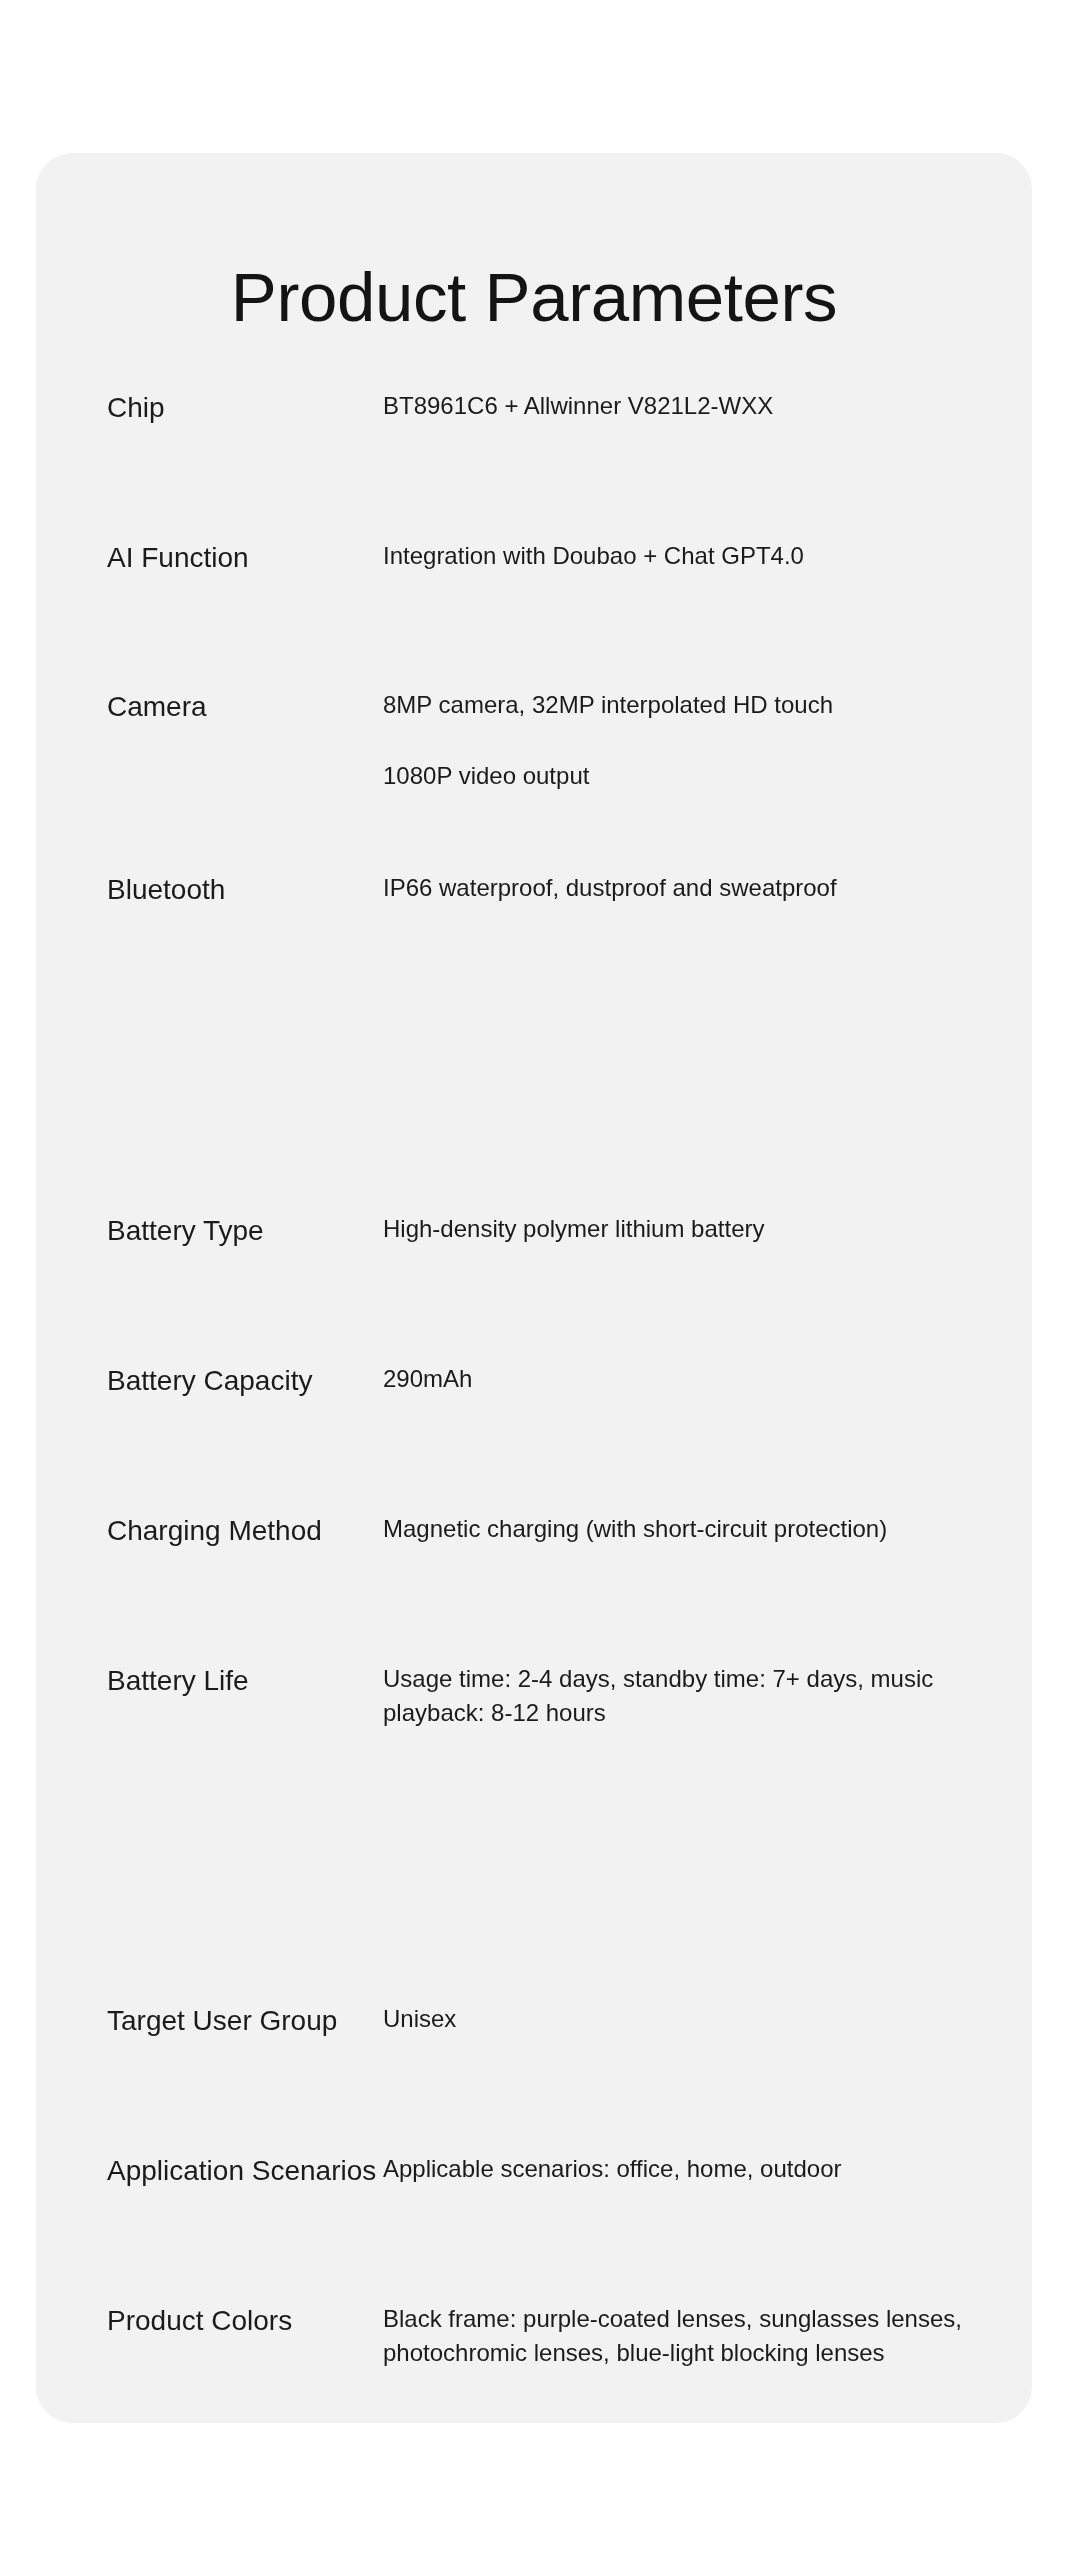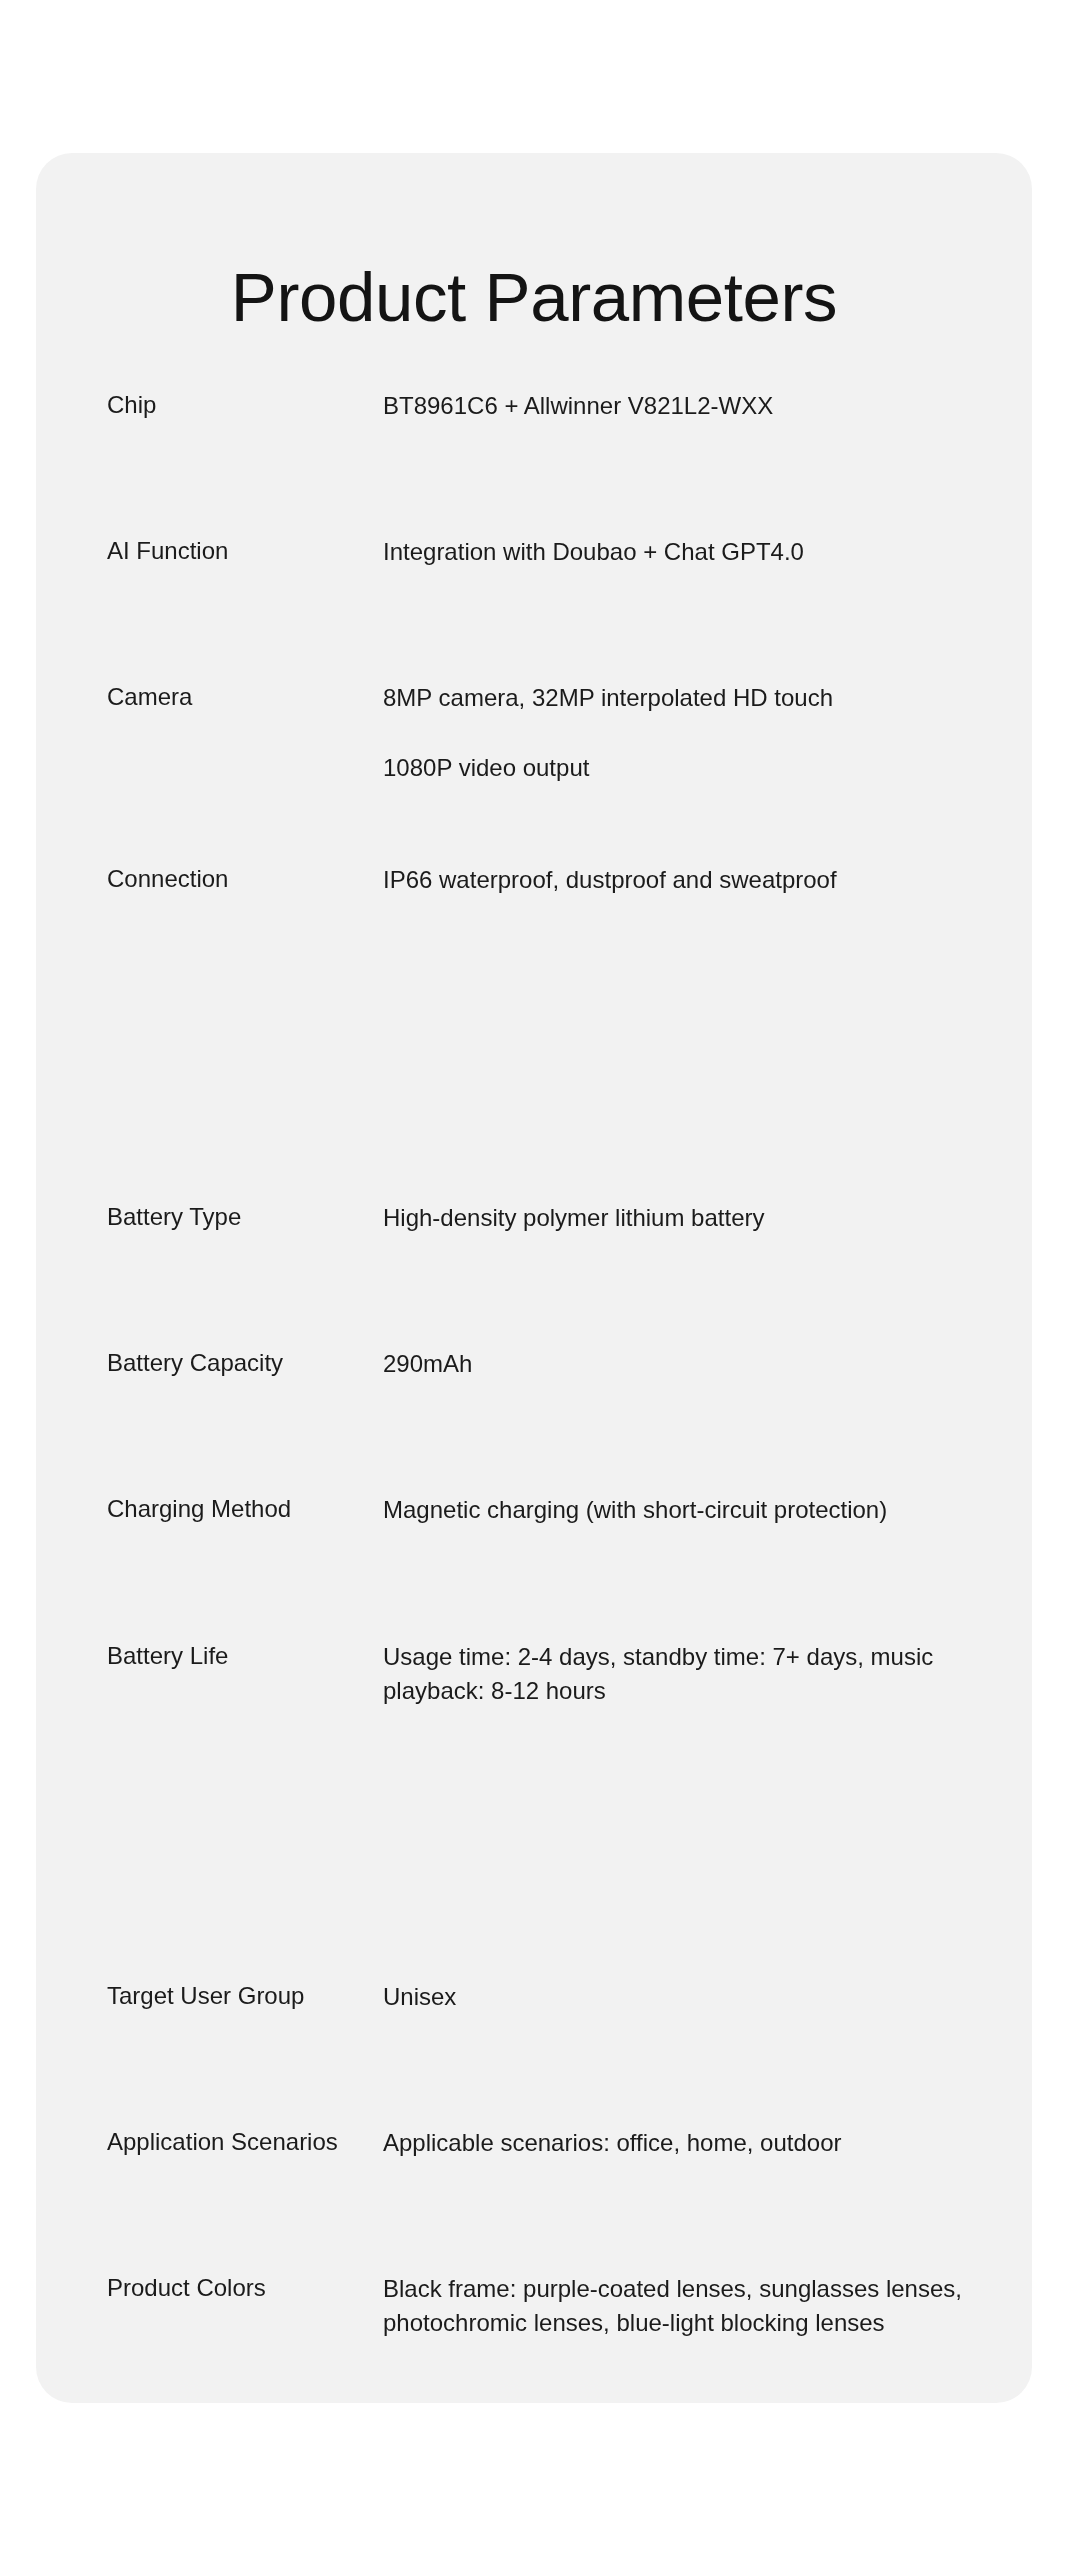--- a/index.html
+++ b/index.html
@@ -50,21 +50,21 @@
   .label-cell {
     width: 302px;
     padding-left: 71px !important;
     box-sizing: border-box;
   }
   .value-cell {
     padding-right: 53px !important;
     box-sizing: border-box;
   }
   .label {
-    font-size: 24px;
+    font-size: 28px;
     color: #1b1b1b;
     font-weight: 400;
     line-height: 1.35;
     white-space: nowrap;
   }
   .value {
     font-size: 24px;
     color: #1b1b1b;
     font-weight: 400;
     line-height: 1.42;
@@ -117,21 +117,21 @@
             <div class="value">8MP camera, 32MP interpolated HD touch</div>
             <div class="value" style="margin-top:36px">1080P video output</div>
           </td>
         </tr>
         <tr>
             <td colspan="2" class="rowpad-1" style="height:76px"></td>
           </tr>
 
         <tr class="spec-row">
           <td class="label-cell">
-            <div class="label">Connection</div>
+            <div class="label">Bluetooth</div>
           </td>
           <td class="value-cell">
             <div class="value">IP66 waterproof, dustproof and sweatproof</div>
           </td>
         </tr>
         <tr>
             <td colspan="2" class="rowpad-1"></td>
           </tr>
 
         <tr>

